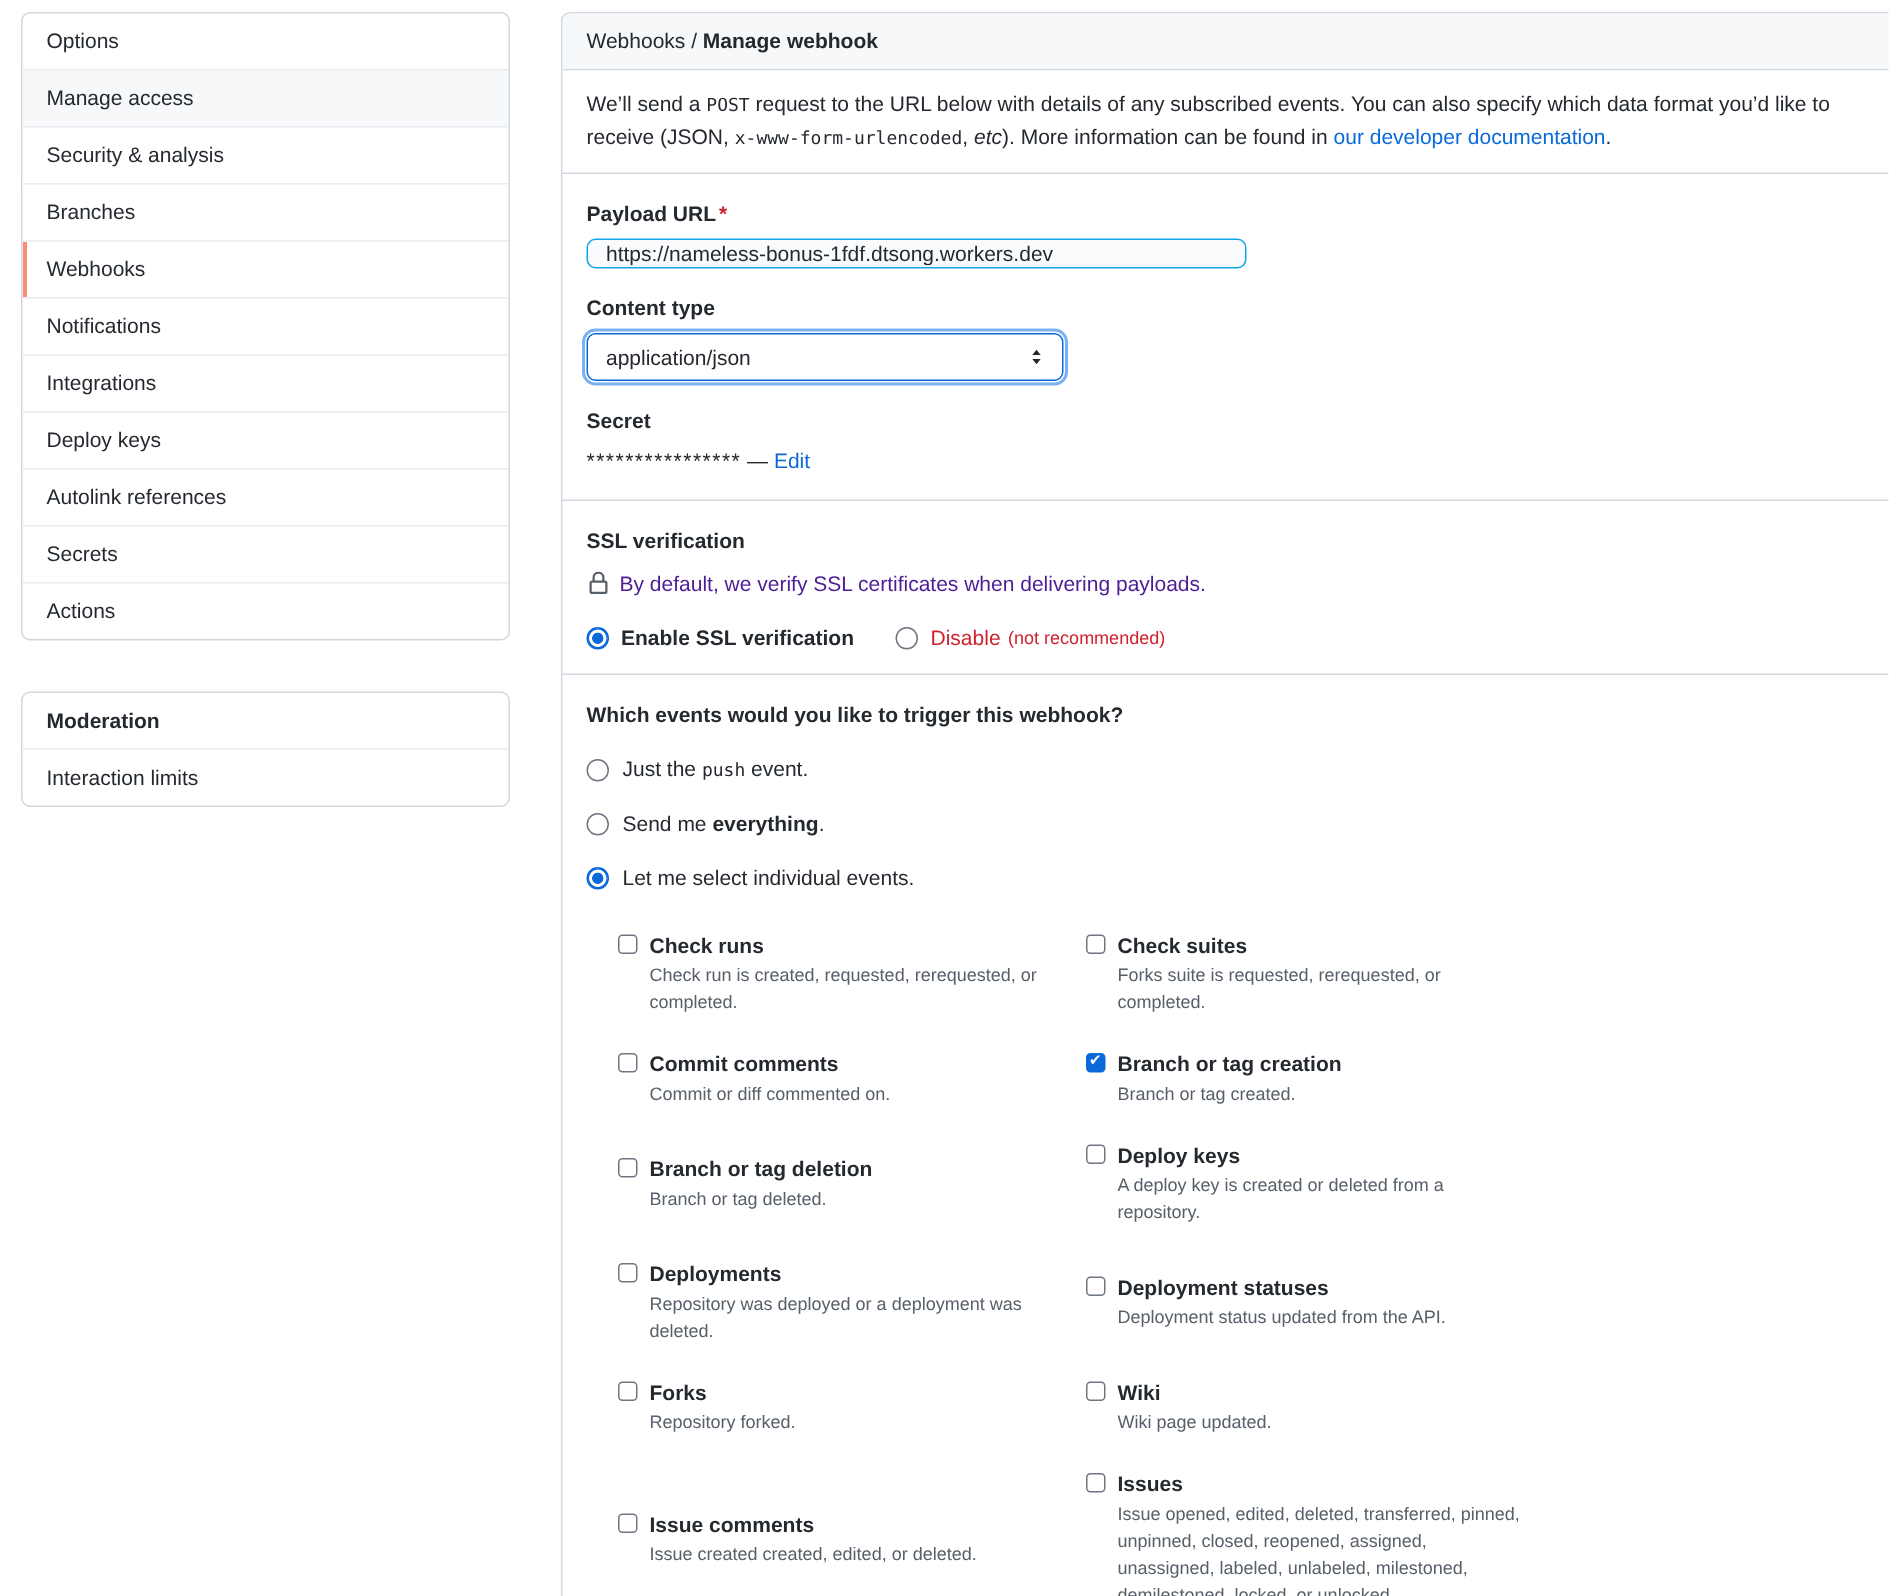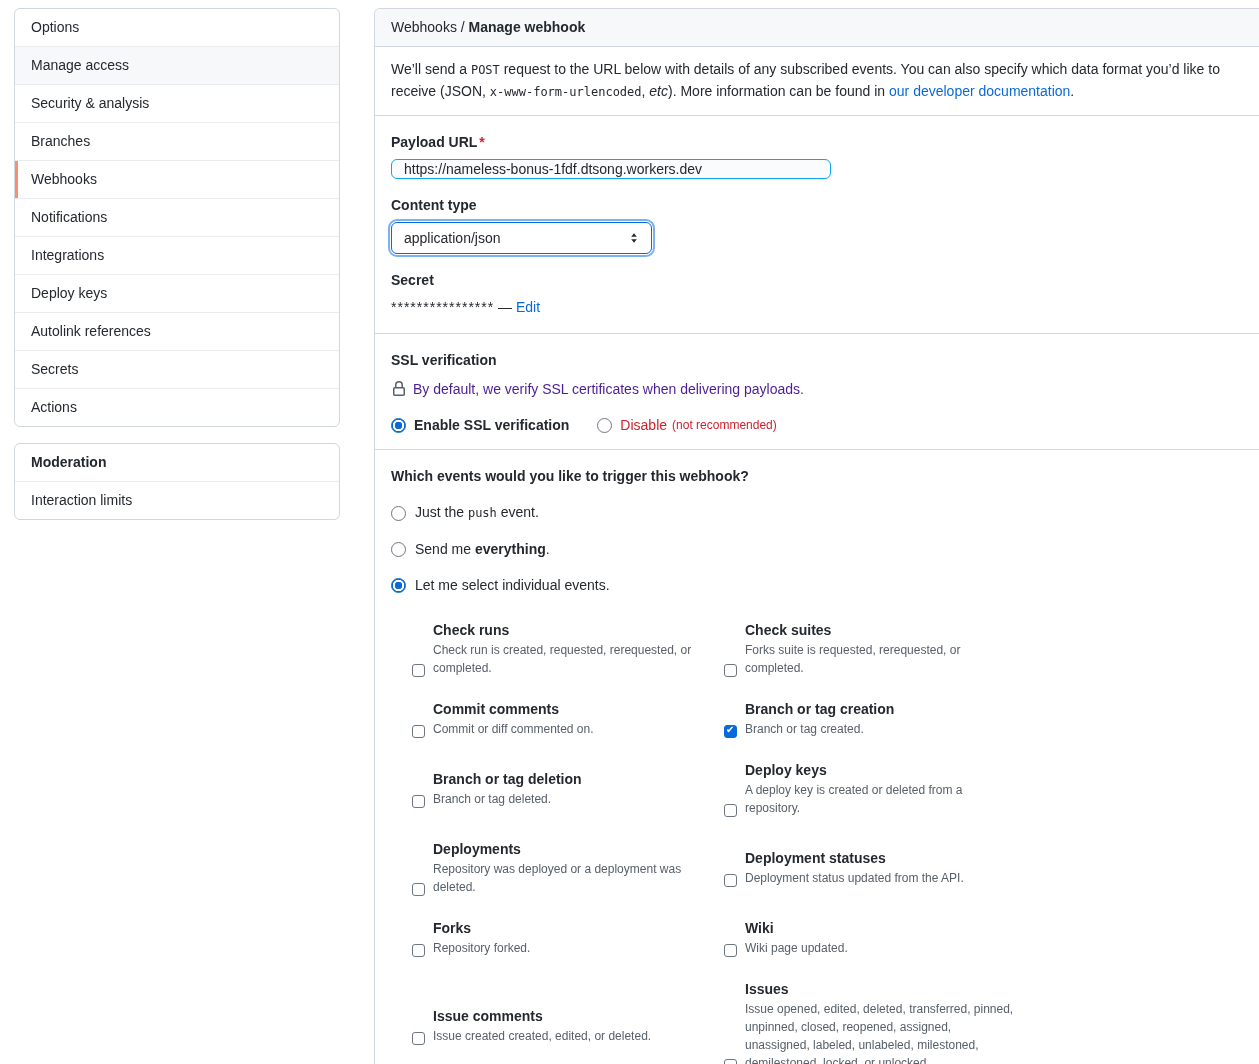--- a/index.html
+++ b/index.html
@@ -4,21 +4,21 @@
 <title>Webhook settings</title>
 <style>
   * { margin:0; padding:0; box-sizing:border-box; }
   html,body { width:1259px; height:1064px; overflow:hidden; background:#ffffff;
     font-family:"Liberation Sans", sans-serif; color:#24292f; }
   .page { display:flex; align-items:flex-start; padding-top:8px; }
 
   
   .sidebar { width:326px; margin-left:14px; flex:none; }
   .side-box { border:1px solid #d0d7de; border-radius:6px; background:#fff; overflow:hidden; }
-  .side-box + .side-box { margin-top:16px; }
+  .side-box + .side-box { margin-top:34px; }
   .side-item { font-size:14px; line-height:21px; padding:8px 16px; border-top:1px solid #eaecef;
     cursor:pointer; position:relative; }
   .side-item:first-child { border-top:none; }
   .side-item.hover { background:#f6f8fa; }
   .side-item.active { box-shadow:inset 3px 0 0 #fd8c73; }
   .side-header { font-size:14px; line-height:21px; font-weight:bold; padding:8px 16px; }
 
   
   .main { flex:none; width:902px; margin-left:34px; border:1px solid #d0d7de;
     border-radius:6px; background:#fff; }
@@ -36,21 +36,21 @@
   .bold { font-weight:bold; }
   .red { color:#cf222e; }
 
   .field-label { font-size:14px; font-weight:600; line-height:21px; }
   .req { color:#cf222e; margin-left:2px; }
   .text-input { display:block; margin-top:6px; width:440px; height:20px; padding:5px 12px;
     font-size:14px; color:#24292f; background:#fafbfc; border:1px solid #0ea5e9;
     border-radius:6px; font-family:"Liberation Sans", sans-serif; }
   .spacer16 { height:16px; }
 
-  .select { margin-top:6px; width:261px; height:32px; background:#fff;
+  .select { margin-top:6px; width:318px; height:32px; background:#fff;
     border:1px solid #0969da; border-radius:6px; display:flex; align-items:center;
     justify-content:space-between; padding:0 10px 0 12px; font-size:14px; cursor:pointer;
     outline:2px solid #79b1f3; outline-offset:1px; }
   .select svg { flex:none; }
 
   .secret-line { margin-top:6px; font-size:14px; line-height:20px; }
   .secret-stars { letter-spacing:1px; color:#24292f; }
 
   .ssl-title { font-size:14px; font-weight:600; line-height:21px; }
   .ssl-note { margin-top:8px; font-size:14px; line-height:20px; display:flex;
@@ -63,21 +63,21 @@
   .radio.checked { border:1px solid #0969da;
     background:radial-gradient(circle,#0969da 0 3.5px,#ffffff 4px 5.5px,#0969da 6px); }
   .sub-note { font-size:12px; }
 
   .events-q { font-size:14px; font-weight:600; line-height:21px; }
   .event-radio { margin-top:15px; display:flex; align-items:center; gap:9px;
     font-size:14px; line-height:21px; cursor:pointer; }
 
   .cb-grid { margin:24px 0 0 21px; display:grid; grid-template-columns:312px 312px;
     row-gap:22px; align-items:center; }
-  .cb-cell { display:flex; align-items:flex-end; }
+  .cb-cell { display:flex; align-items:flex-start; }
   .checkbox { width:13px; height:13px; margin-top:3px; border:1px solid #6e7781;
     border-radius:3px; background:#fff; flex:none; cursor:pointer; position:relative; }
   .checkbox.checked { background:#0969da; border-color:#0969da; }
   .checkbox.checked::after { content:"✔"; position:absolute; left:1px; top:-2px;
     color:#fff; font-size:10px; }
   .cb-text { margin-left:8px; max-width:272px; }
   .cb-title { font-size:14px; font-weight:bold; line-height:21px; }
   .cb-desc { font-size:12px; line-height:18px; color:#57606a; }
 </style>
 </head>

